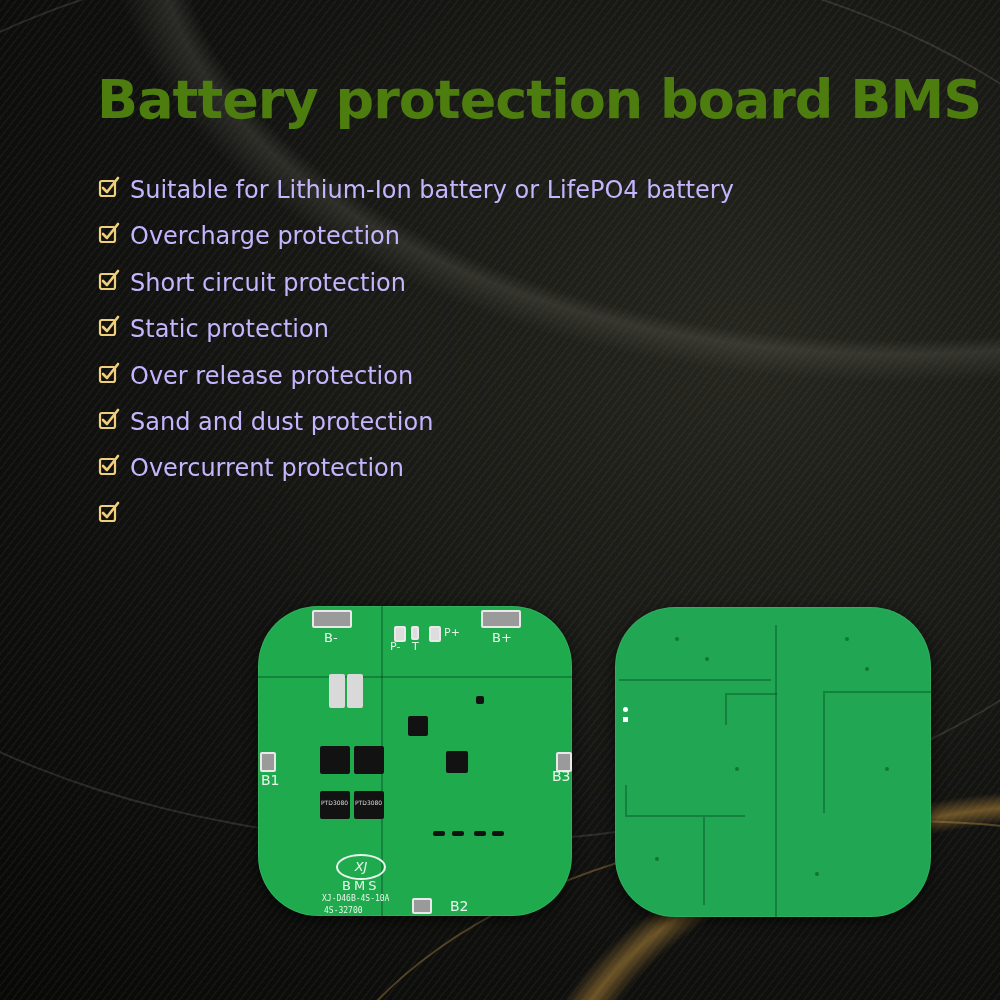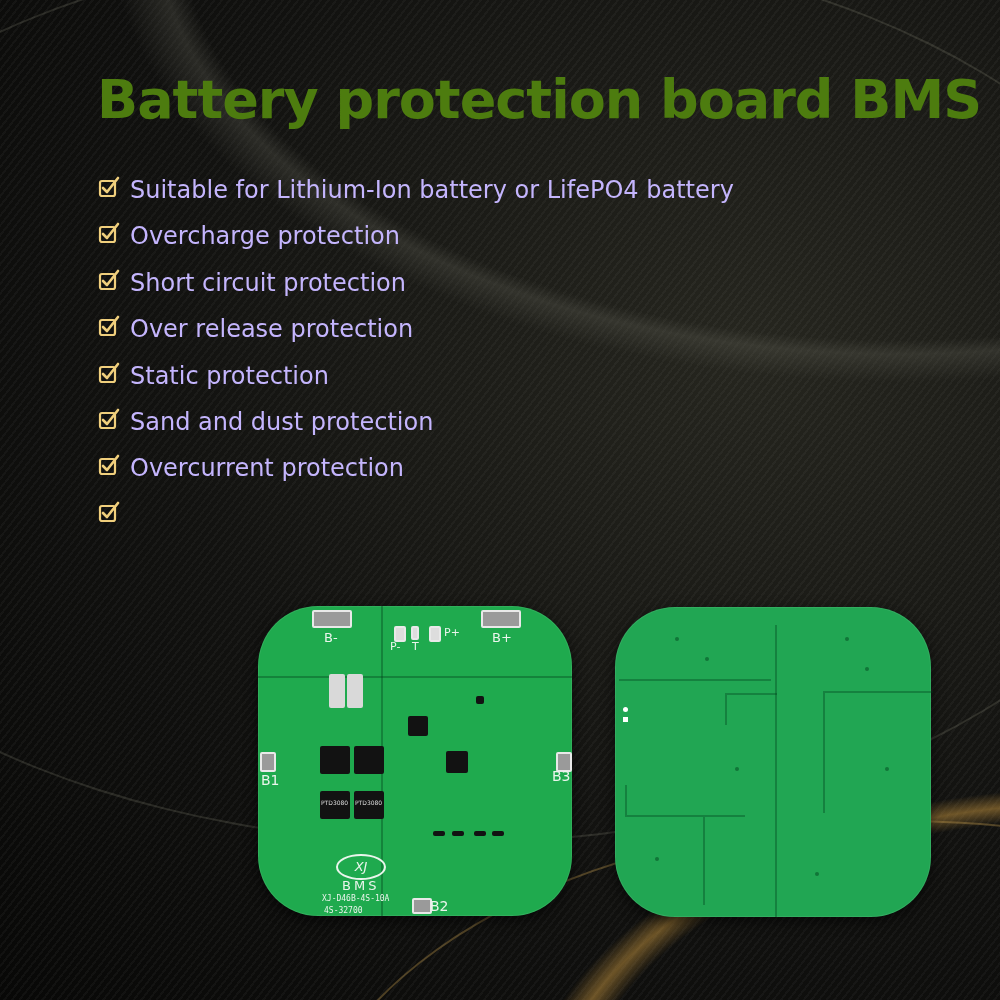--- a/index.html
+++ b/index.html
@@ -71,28 +71,28 @@
         <rect x="2" y="5" width="15" height="15" rx="2" fill="none" stroke="#f0cf7c" stroke-width="2.2"></rect>
         <path d="M5 12 L9 16 L20 2" fill="none" stroke="#f0cf7c" stroke-width="2.6" stroke-linecap="round" stroke-linejoin="round"></path>
       </svg>
     <span>Short circuit protection</span>
   </li>
   <li>
     <svg class="chk" viewBox="0 0 22 22">
         <rect x="2" y="5" width="15" height="15" rx="2" fill="none" stroke="#f0cf7c" stroke-width="2.2"></rect>
         <path d="M5 12 L9 16 L20 2" fill="none" stroke="#f0cf7c" stroke-width="2.6" stroke-linecap="round" stroke-linejoin="round"></path>
       </svg>
-    <span>Over release protection</span>
+    <span>Static protection</span>
   </li>
   <li>
     <svg class="chk" viewBox="0 0 22 22">
         <rect x="2" y="5" width="15" height="15" rx="2" fill="none" stroke="#f0cf7c" stroke-width="2.2"></rect>
         <path d="M5 12 L9 16 L20 2" fill="none" stroke="#f0cf7c" stroke-width="2.6" stroke-linecap="round" stroke-linejoin="round"></path>
       </svg>
-    <span>Static protection</span>
+    <span>Over release protection</span>
   </li>
   <li>
     <svg class="chk" viewBox="0 0 22 22">
         <rect x="2" y="5" width="15" height="15" rx="2" fill="none" stroke="#f0cf7c" stroke-width="2.2"></rect>
         <path d="M5 12 L9 16 L20 2" fill="none" stroke="#f0cf7c" stroke-width="2.6" stroke-linecap="round" stroke-linejoin="round"></path>
       </svg>
     <span>Sand and dust protection</span>
   </li>
   <li>
     <svg class="chk" viewBox="0 0 22 22">
@@ -124,21 +124,21 @@
   <div class="pad" style="left:153px; top:20px; width:4px; height:10px; background:#ddd;"></div>
   <div class="silk" style="left:154px; top:34px; font-size:11px;">T</div>
   <div class="pad" style="left:171px; top:20px; width:8px; height:12px; background:#ddd;"></div>
   <div class="silk" style="left:186px; top:20px; font-size:11px;">P+</div>
 
   <div class="pad" style="left:2px; top:146px; width:12px; height:16px;"></div>
   <div class="silk" style="left:3px; top:166px; font-size:14px;">B1</div>
   <div class="pad" style="left:298px; top:146px; width:12px; height:16px;"></div>
   <div class="silk" style="left:294px; top:162px; font-size:14px;">B3</div>
   <div class="pad" style="left:154px; top:292px; width:16px; height:12px;"></div>
-  <div class="silk" style="left:172px; top:292px; font-size:14px;">B2</div>
+  <div class="silk" style="left:172px; top:292px; font-size:14px;padding-left:20px;">B2</div>
 
   <div class="chip" style="left:71px; top:68px; width:16px; height:34px; background:#d9d9d9;"></div>
   <div class="chip" style="left:89px; top:68px; width:16px; height:34px; background:#d9d9d9;"></div>
 
   <div class="chip" style="left:62px; top:140px; width:30px; height:28px;"></div>
   <div class="chip" style="left:96px; top:140px; width:30px; height:28px;"></div>
   <div class="chip" style="left:62px; top:185px; width:30px; height:28px;">
     <span style="position:absolute; left:1px; top:8px; color:#ddd; font-size:6px;">PTD3080</span>
   </div>
   <div class="chip" style="left:96px; top:185px; width:30px; height:28px;">

